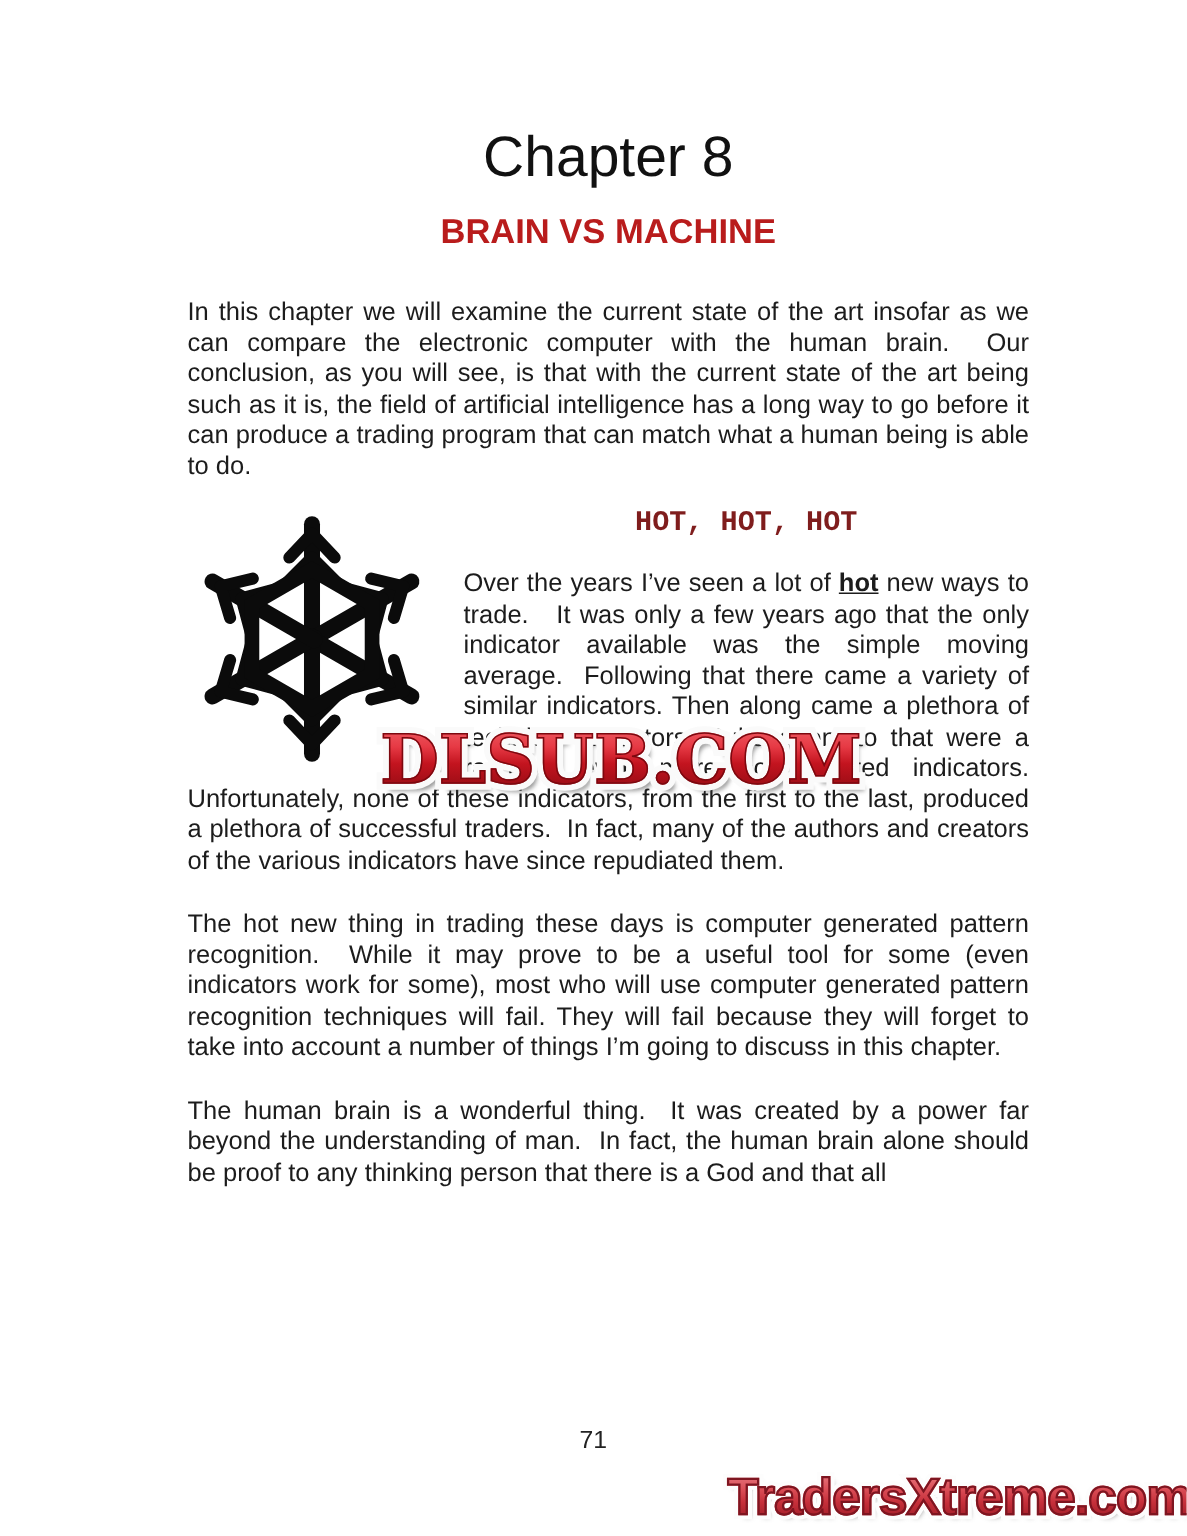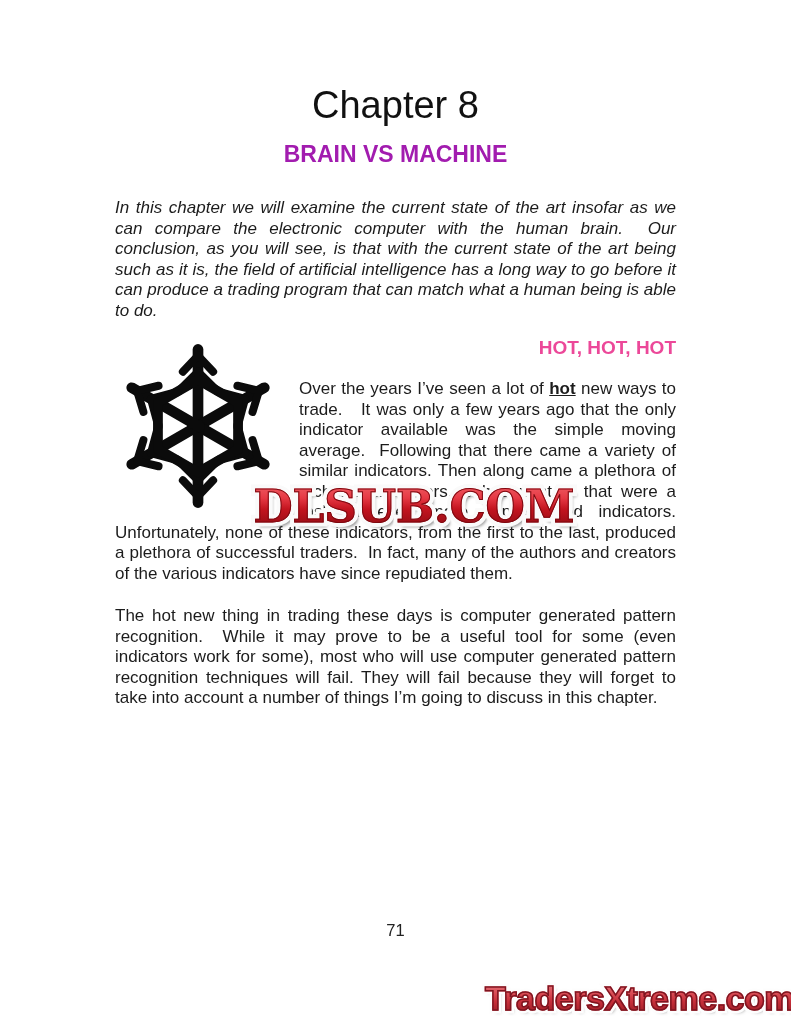--- a/index.html
+++ b/index.html
@@ -15,26 +15,26 @@
   .tc4s{
     display:inline-block;
     font-size:41px;font-weight:bold;letter-spacing:-1px;
     transform:scale(0.97,1.13);transform-origin:top right;
     background:linear-gradient(180deg,#3a3a3a 0%,#323232 42%,#4c3a3a 62%,#7a5556 82%,#9d7173 100%);
     -webkit-background-clip:text;background-clip:text;color:transparent;
     filter:drop-shadow(2px 2px 1px rgba(120,120,120,.45));
   }
 
   
-  .content{position:absolute;left:115px;width:561px;top:84px;}
+  .content{position:absolute;left:125px;width:561px;top:84px;}
   .chapter{font-size:38px;font-weight:400;text-align:center;margin:0 0 14px;color:#111;}
-  .section-title{font-size:23px;font-weight:bold;text-align:center;margin:0 0 30px;color:#a21caf;}
+  .section-title{font-size:23px;font-weight:bold;text-align:center;margin:0 0 30px;color:#b91c1c;}
   p.body{font-size:17px;line-height:20.5px;text-align:justify;margin:0 0 22px;}
-  p.tight{margin-bottom:6px;font-style:italic;}
-  h3.sub{font-size:19px;font-weight:bold;text-align:right;margin:16px 0 20px;color:#ec4899;}
+  p.tight{margin-bottom:6px;}
+  h3.sub{font-size:19px;font-weight:bold;text-align:center;margin:16px 0 20px;color:#7f1d1d;font-family:Liberation Mono, monospace;}
   .it{}
   .un{text-decoration:underline;font-weight:bold;}
   .flow::after{content:"";display:block;clear:both;}
 
   
   .snowflake{float:left;width:178px;height:178px;margin:0 12px 2px -6px;}
 
   
   .watermark{position:absolute;left:244px;top:480px;width:340px;height:62px;pointer-events:none;}
   .wm-layer{
@@ -46,21 +46,21 @@
     color:#ffffff;-webkit-text-stroke:9px #fafafa;
     text-shadow:4px 5px 3px rgba(70,70,70,.55), -2px -2px 0 #fff, 2px -2px 0 #fff, -2px 2px 0 #fff, 2px 2px 0 #fff;
   }
   .wm-front{
     background:linear-gradient(180deg,#f2676d 0%,#e63944 34%,#c3141f 55%,#a30e17 78%,#8d0c14 100%);
     -webkit-background-clip:text;background-clip:text;color:transparent;
     -webkit-text-stroke:1px #7c080f;
   }
 
   
-  .pagenum{position:absolute;top:921px;left:0;width:791px;text-align:center;font-size:16.5px;color:#222;}
+  .pagenum{position:absolute;top:951px;left:0;width:791px;text-align:center;font-size:16.5px;color:#222;}
 
   .logo-bottom{position:absolute;top:979px;right:-3px;width:340px;height:44px;}
   .tx-layer{
     position:absolute;right:0;top:0;width:100%;text-align:right;
     font-family:"Liberation Sans",sans-serif;font-weight:bold;font-size:34px;letter-spacing:-0.5px;
     white-space:nowrap;
   }
   .tx-back{
     color:#ffffff;-webkit-text-stroke:7px #fdfdfd;
     text-shadow:3px 3px 3px rgba(110,110,110,.5), -2px -2px 0 #fff, 2px -2px 0 #fff, -2px 2px 0 #fff, 2px 2px 0 #fff;
@@ -102,20 +102,21 @@
 
 
       <h3 class="sub">HOT, HOT, HOT</h3>
 
       <p class="body"><span>Over the years I’ve seen a lot of </span><span class="un">hot</span><span> new ways to trade.&nbsp;&nbsp; It was only a few years ago that the only indicator available was the simple moving average.&nbsp; Following that there came a variety of similar indicators. Then along came a plethora of technical indicators. Subsequent to that were a rash of even more sophisticated indicators. Unfortunately, none of these indicators, from the first to the last, produced a plethora of successful traders.&nbsp; In fact, many of the authors and creators of the various indicators have since repudiated them.</span></p>
     </div>
 
     <p class="body"><span>The hot new thing in trading these days is computer generated pattern recognition.&nbsp; While it may prove to be a useful tool for some (even indicators work for </span><span class="it">some</span><span>), most who will use computer generated pattern recognition techniques will fail. They will fail because they will forget to take into account a number of things I’m going to discuss in this chapter.</span></p>
 
 
+    <p class="body"><span>The human brain is a wonderful thing.&nbsp; It was created by a power far beyond the understanding of man.&nbsp; In fact, the human brain alone should be proof to any thinking person that there is a God and that </span><span class="it">all</span></p>
   </div>
 
   <div class="watermark">
     <span class="wm-layer wm-back">DLSUB.COM</span>
     <span class="wm-layer wm-front">DLSUB.COM</span>
   </div>
 
   <div class="pagenum">71</div>
 
   <div class="logo-bottom">

